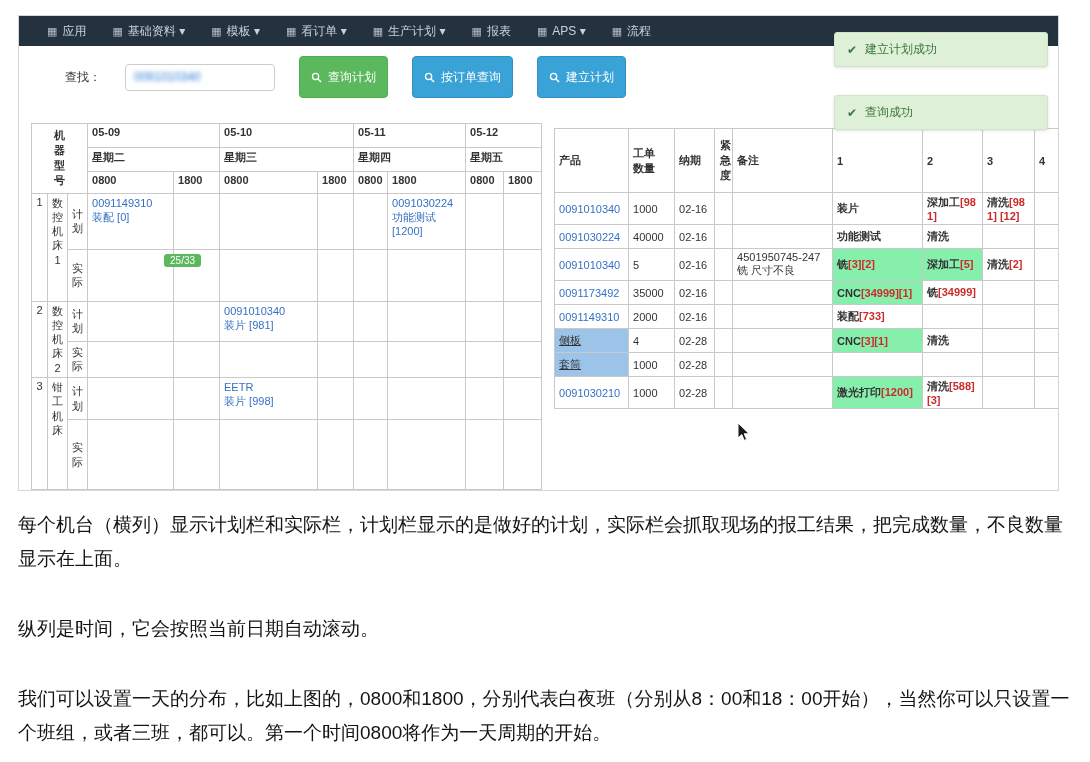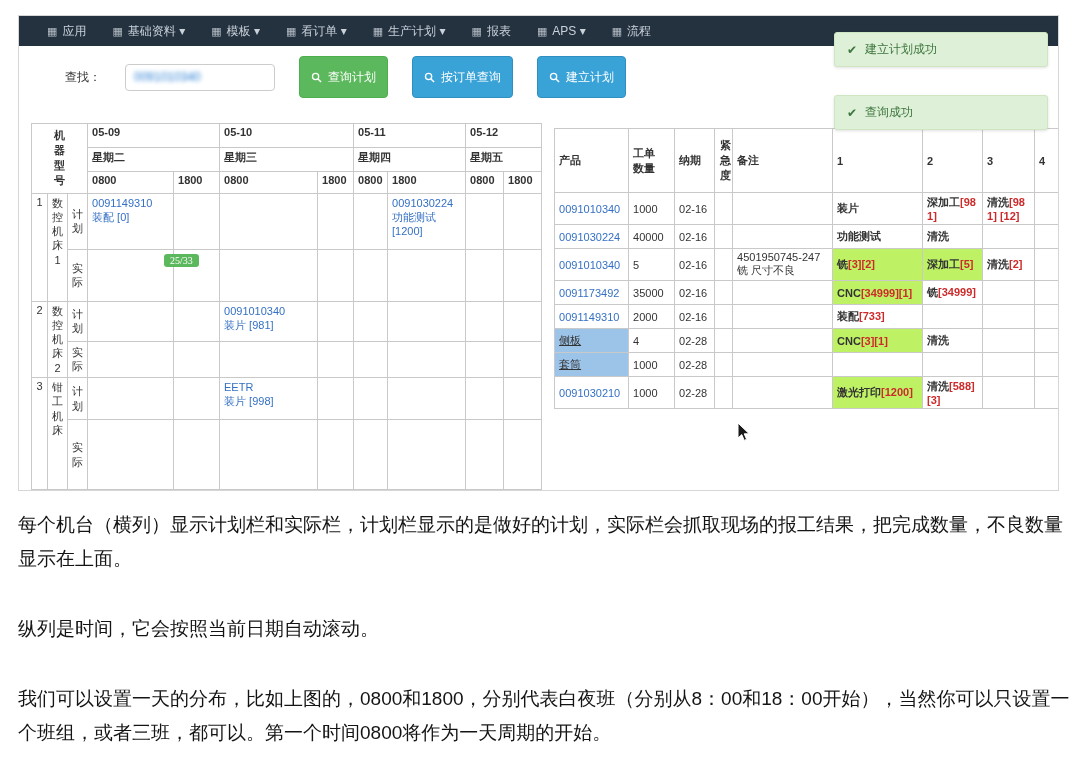--- a/index.html
+++ b/index.html
@@ -46,36 +46,36 @@
   .gantt { width: 510px; }
   .gantt thead th { height: 24px; }
   .gantt .shift { height: 22px; }
   .vtext { word-break: break-all; line-height: 1.3; text-align: center; padding: 2px 1px; }
   .vcol { width: 13px; margin: 0 auto; word-break: break-all; line-height: 1.35; text-align: center; }
   .corner { vertical-align: middle; }
   .idx { text-align: center; }
   .sub { vertical-align: middle; }
   .card { color: #3470c4; line-height: 1.3; cursor: pointer; }
   .badge { display: inline-block; background: #5cb85c; color: #fff; font-size: 10px;
-           padding: 1px 6px; border-radius: 3px; position: relative; left: -14px; top: 2px; white-space: nowrap; font-family: Liberation Serif, serif; }
+           padding: 1px 6px; border-radius: 3px; position: relative; left: -14px; top: 2px; white-space: nowrap; }
   tr.rm1p td { height: 56px; } tr.rm1a td { height: 52px; }
   tr.rm2p td { height: 40px; } tr.rm2a td { height: 36px; }
   tr.rm3p td { height: 42px; } tr.rm3a td { height: 70px; }
 
   
   .orders-clip { flex: 1; overflow: hidden; height: 100%; }
   .orders { width: 540px; }
   .orders thead th { height: 64px; vertical-align: middle; }
   .orders td { height: 24px; vertical-align: middle; }
   .plink { color: #3470c4; cursor: pointer; word-break: break-all; }
   .prod.selected { background: #9cc3e8; }
   .prod.selected .plink { color: #333; text-decoration: underline; }
   .step { font-weight: 700; word-break: break-all; }
   .step .tg { color: #cc2b2b; }
-  .step.green { background: #bef264; }
+  .step.green { background: #86efac; }
   .note { font-size: 11px; word-break: break-all; }
 
   .cursor { position: absolute; left: 718px; top: 406px; z-index: 8; }
 
   
   .doc { position: absolute; left: 18px; top: 508px; width: 1056px; color: #141414;
          font-size: 19px; line-height: 34px; }
   .doc p { margin: 0 0 36px; }
 </style>
 </head>

